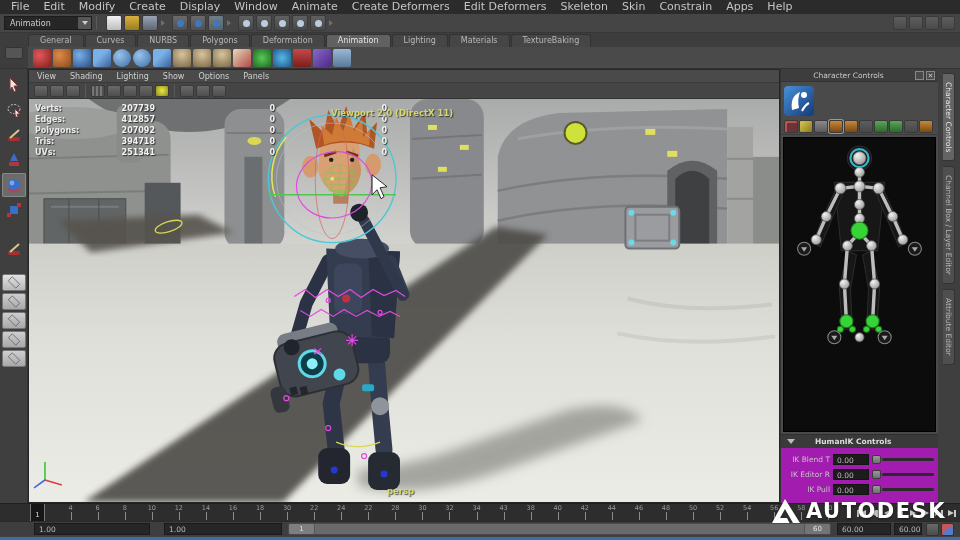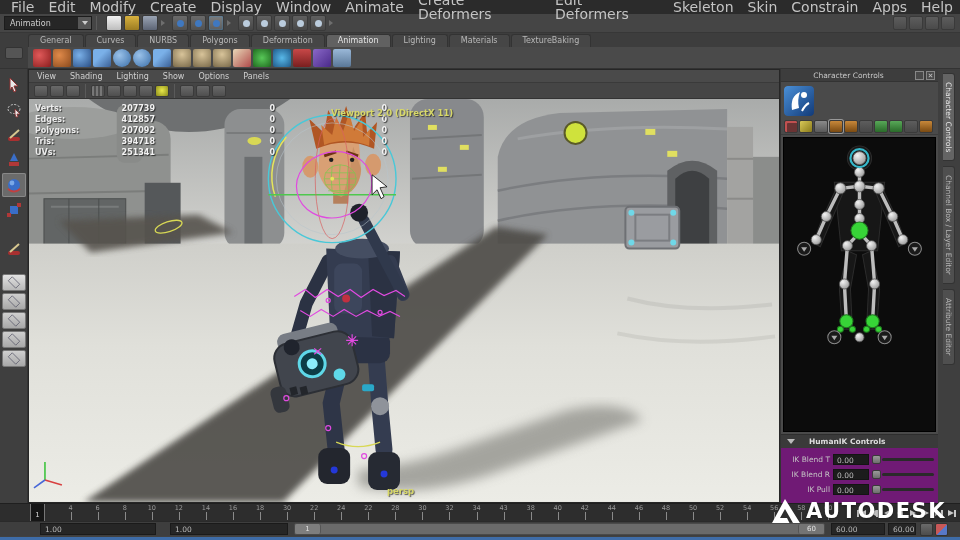--- a/index.html
+++ b/index.html
@@ -2,21 +2,21 @@
 <html><head>
 <meta charset="utf-8">
 <style>
   *{box-sizing:border-box;margin:0;padding:0}
   html,body{width:960px;height:540px;overflow:hidden;background:#333;
     font-family:"DejaVu Sans","Liberation Sans",sans-serif;-webkit-font-smoothing:antialiased}
   .app{position:relative;width:960px;height:540px;background:#414141;font-size:8px;color:#c8c8c8}
 
   
   .menubar{position:absolute;top:0;left:0;right:0;height:14px;background:#2b2b2b;display:flex;align-items:center;padding-left:4px;z-index:5}
-  .menu-item{padding:0 7px;font-size:14px;color:#c4c4c4;line-height:14px;cursor:default}
+  .menu-item{padding:0 7px;font-size:11px;color:#c4c4c4;line-height:14px;cursor:default}
 
   
   .statusline{position:absolute;top:14px;left:0;right:0;height:19px;background:#454545;display:flex;align-items:center;padding:0 4px;border-bottom:1px solid #373737}
   .dd{width:88px;height:14px;background:#262626;border:1px solid #1c1c1c;display:flex;align-items:center;justify-content:space-between;padding-left:5px;color:#cfcfcf}
   .dd .arr{width:13px;height:100%;background:#565656;display:flex;align-items:center;justify-content:center}
   .tri-d{width:0;height:0;border-left:3px solid transparent;border-right:3px solid transparent;border-top:4px solid #ccc}
   .grp{display:flex;align-items:center;margin-left:4px}
   .sep{width:1px;height:14px;background:#5a5a5a;margin:0 4px}
   .chev{width:0;height:0;border-top:3px solid transparent;border-bottom:3px solid transparent;border-left:4px solid #6e6e6e;margin:0 2px}
   .sicon{width:16px;height:16px;border-radius:2px;margin:0 1px;background:linear-gradient(#5d5d5d,#4a4a4a);border:1px solid #3a3a3a;position:relative}
@@ -101,23 +101,23 @@
   .ccico.or{background:linear-gradient(#c8883a,#7a4a12)}
   .ccico.or.hl{box-shadow:0 0 0 1px #999}
   .ccico.gr{background:linear-gradient(#58a858,#2a6a2a)}
   .cc-tabs{height:14px;background:#3d3d3d;display:flex;align-items:flex-end;padding-left:3px}
   .cc-stub{width:24px;height:12px;background:#484848;border:1px solid #333;border-bottom:none;border-radius:3px 3px 0 0;margin-right:1px}
   .cc-tab{padding:1px 10px;height:13px;font-size:7.5px;color:#b8b8b8;background:#464646;border:1px solid #333;border-bottom:none;border-radius:3px 3px 0 0;margin-right:1px}
   .cc-tab:last-of-type{background:#616161;color:#e6e6e6}
   .cc-diagram{flex:1;margin:2px;background:#0c0c0c;border:1px solid #000;position:relative}
   .cc-diagram svg{position:absolute;inset:0}
   .hik-header{height:14px;background:#3a3a3a;border-top:1px solid #2e2e2e;display:flex;align-items:center;padding-left:6px}
-  .hik-header b{font-size:7.5px;color:#dedede;margin-left:14px}
+  .hik-header b{font-size:7.5px;color:#dedede;margin-left:20px}
   .hik-arr{width:0;height:0;border-left:4px solid transparent;border-right:4px solid transparent;border-top:5px solid #bbb}
-  .hik-fields{padding:4px 4px 6px;background:#701a75}
+  .hik-fields{padding:4px 4px 6px;background:#a21caf}
   .hik-row{display:flex;align-items:center;height:15px}
   .hik-row label{flex:1;text-align:right;font-size:7.5px;color:#c4c4c4;padding-right:3px}
   .hik-val{width:36px;height:11px;background:#1c1c1c;border:1px solid #141414;color:#bdbdbd;font-size:7.5px;padding:0 3px;line-height:11px}
   .hik-slider{width:62px;height:11px;margin-left:3px;position:relative}
   .hik-slider .track{position:absolute;left:10px;right:0;top:4px;height:3px;background:#2a2a2a;border-radius:2px}
   .hik-slider .knob{position:absolute;left:0;top:1px;width:9px;height:9px;background:linear-gradient(#9a9a9a,#6e6e6e);border:1px solid #3a3a3a;border-radius:2px}
 
   
   .sidestrip{width:22px;background:#3f3f3f;display:flex;flex-direction:column;align-items:center;padding-top:4px}
   .side-tab{writing-mode:vertical-rl;font-size:7.5px;color:#b8b8b8;background:#4f4f4f;border:1px solid #333;border-left:none;border-radius:0 3px 3px 0;padding:8px 1px;margin-bottom:5px}
@@ -130,21 +130,21 @@
   .tick-num{position:absolute;top:0;left:50%;transform:translateX(-50%);font-size:6.5px;color:#9a9a9a}
   .tick-line{position:absolute;bottom:1px;left:50%;width:1px;height:8px;background:#8a8a8a}
   .curframe{position:absolute;left:30px;top:0;bottom:0;width:15px;background:#161616;border-left:1px solid #777;border-right:1px solid #777;color:#d8d8d8;font-size:7px;display:flex;align-items:flex-end;justify-content:center;padding-bottom:2px}
   .playback{position:absolute;right:2px;top:2px;height:14px;display:flex;align-items:center}
   .pb{width:12px;height:12px;margin-left:1px;display:flex;align-items:center;justify-content:center}
   .pb .t{width:0;height:0;border-top:3.5px solid transparent;border-bottom:3.5px solid transparent;border-left:6px solid #c8c8c8}
   .pb .tl{border-left:none;border-right:6px solid #c8c8c8}
   .pb .bar{width:2px;height:7px;background:#c8c8c8;margin:0 .5px}
 
   
-  .rangerow{position:absolute;top:521px;left:0;right:0;height:15px;background:#3e3e3e;display:flex;align-items:center;padding:0 12px;border-top:1px solid #2a2a2a}
+  .rangerow{position:absolute;top:521px;left:0;right:0;height:15px;background:#3e3e3e;display:flex;align-items:center;padding:0 6px;border-top:1px solid #2a2a2a}
   .rfield{height:12px;background:#262626;border:1px solid #1a1a1a;color:#b8b8b8;font-size:7.5px;line-height:11px;padding:0 4px}
   .rf1{width:116px;margin-left:28px}.rf2{width:118px;margin-left:14px}
   .rtrack{flex:1;height:12px;margin:0 6px;background:#6a6a6a;border:1px solid #4a4a4a;border-radius:2px;position:relative}
   .rhandle{position:absolute;top:0;bottom:0;width:26px;background:#7e7e7e;border-radius:2px;color:#e2e2e2;font-size:7px;display:flex;align-items:center;justify-content:center}
   .rh-l{left:0;border-right:1px solid #555}
   .rh-r{right:0;border-left:1px solid #555;background:#747474}
   .rf3{width:54px}.rf4{width:28px;margin-left:3px}
   .keyico{width:13px;height:13px;margin-left:4px;background:linear-gradient(#6a6a6a,#4c4c4c);border:1px solid #333;border-radius:2px}
   .prefico{width:13px;height:13px;margin-left:2px;background:linear-gradient(135deg,#c85858 50%,#5878c8 50%);border:1px solid #333;border-radius:2px}
 
@@ -690,21 +690,21 @@
           <div class="hik-row">
             <label>IK Blend T</label>
             <div class="hik-val">0.00</div>
             <div class="hik-slider">
               <i class="track"></i>
               <i class="knob"></i>
             </div>
           </div>
 
           <div class="hik-row">
-            <label>IK Blend R</label>
+            <label>IK Editor R</label>
             <div class="hik-val">0.00</div>
             <div class="hik-slider">
               <i class="track"></i>
               <i class="knob"></i>
             </div>
           </div>
 
           <div class="hik-row">
             <label>IK Pull</label>
             <div class="hik-val">0.00</div>

